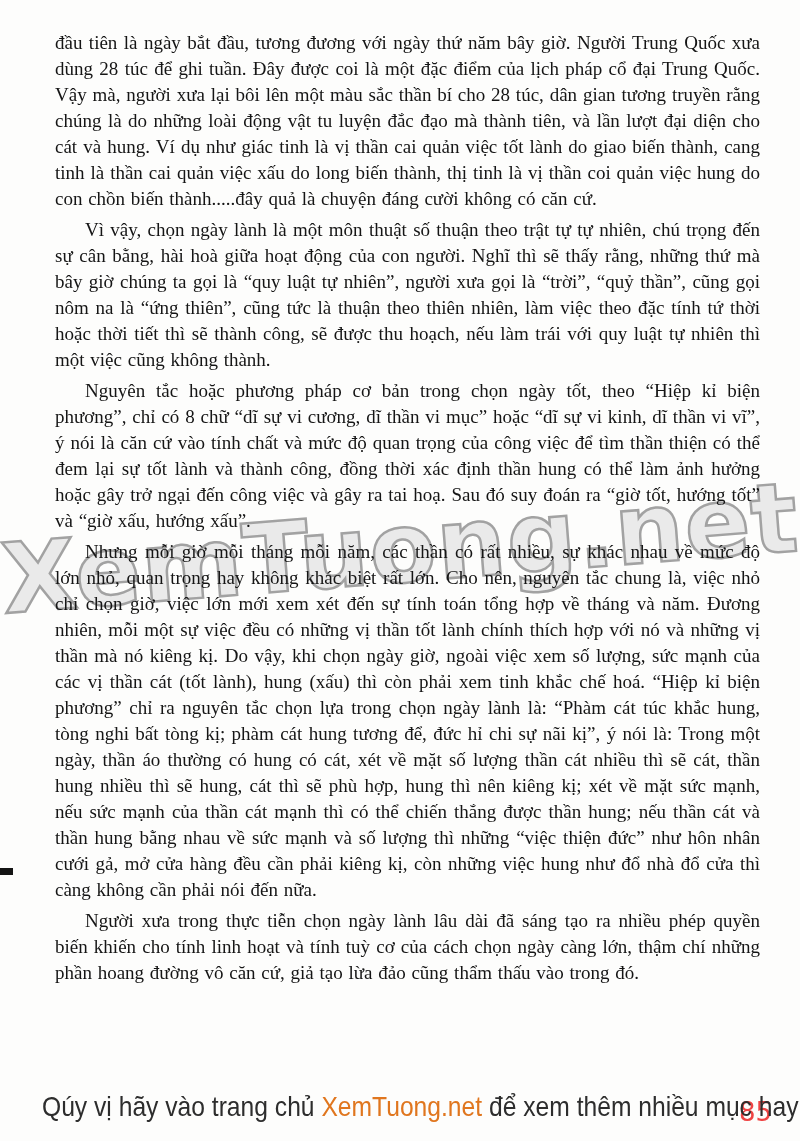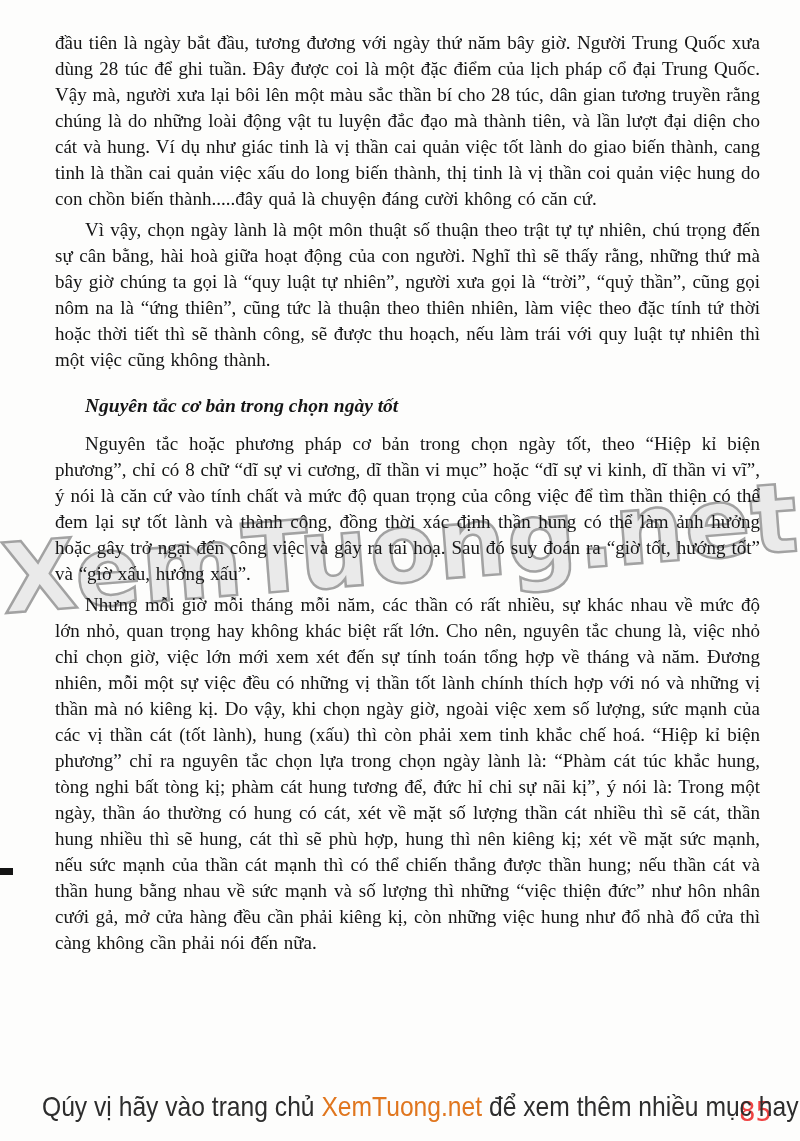--- a/index.html
+++ b/index.html
@@ -92,24 +92,24 @@
 <body>
 
 <div class="page">
 
   <div class="watermark">XemTuong.net</div>
 
   <div class="content">
     <p class="continuation">đầu tiên là ngày bắt đầu, tương đương với ngày thứ năm bây giờ. Người Trung Quốc xưa dùng 28 túc để ghi tuần. Đây được coi là một đặc điểm của lịch pháp cổ đại Trung Quốc. Vậy mà, người xưa lại bôi lên một màu sắc thần bí cho 28 túc, dân gian tương truyền rằng chúng là do những loài động vật tu luyện đắc đạo mà thành tiên, và lần lượt đại diện cho cát và hung. Ví dụ như giác tinh là vị thần cai quản việc tốt lành do giao biến thành, cang tinh là thần cai quản việc xấu do long biến thành, thị tinh là vị thần coi quản việc hung do con chồn biến thành.....đây quả là chuyện đáng cười không có căn cứ.</p>
     <p>Vì vậy, chọn ngày lành là một môn thuật số thuận theo trật tự tự nhiên, chú trọng đến sự cân bằng, hài hoà giữa hoạt động của con người. Nghĩ thì sẽ thấy rằng, những thứ mà bây giờ chúng ta gọi là “quy luật tự nhiên”, người xưa gọi là “trời”, “quỷ thần”, cũng gọi nôm na là “ứng thiên”, cũng tức là thuận theo thiên nhiên, làm việc theo đặc tính tứ thời hoặc thời tiết thì sẽ thành công, sẽ được thu hoạch, nếu làm trái với quy luật tự nhiên thì một việc cũng không thành.</p>
 
-    <h2 class="section-heading">Nguyên tắc cơ bản trong chọn ngày tốt</h2>
 
     <p>Nguyên tắc hoặc phương pháp cơ bản trong chọn ngày tốt, theo “Hiệp kỉ biện phương”, chỉ có 8 chữ “dĩ sự vi cương, dĩ thần vi mục” hoặc “dĩ sự vi kinh, dĩ thần vi vĩ”, ý nói là căn cứ vào tính chất và mức độ quan trọng của công việc để tìm thần thiện có thể đem lại sự tốt lành và thành công, đồng thời xác định thần hung có thể làm ảnh hưởng hoặc gây trở ngại đến công việc và gây ra tai hoạ. Sau đó suy đoán ra “giờ tốt, hướng tốt” và “giờ xấu, hướng xấu”.</p>
     <p>Nhưng mỗi giờ mỗi tháng mỗi năm, các thần có rất nhiều, sự khác nhau về mức độ lớn nhỏ, quan trọng hay không khác biệt rất lớn. Cho nên, nguyên tắc chung là, việc nhỏ chỉ chọn giờ, việc lớn mới xem xét đến sự tính toán tổng hợp về tháng và năm. Đương nhiên, mỗi một sự việc đều có những vị thần tốt lành chính thích hợp với nó và những vị thần mà nó kiêng kị. Do vậy, khi chọn ngày giờ, ngoài việc xem số lượng, sức mạnh của các vị thần cát (tốt lành), hung (xấu) thì còn phải xem tinh khắc chế hoá. “Hiệp kỉ biện phương” chỉ ra nguyên tắc chọn lựa trong chọn ngày lành là: “Phàm cát túc khắc hung, tòng nghi bất tòng kị; phàm cát hung tương để, đức hỉ chi sự nãi kị”, ý nói là: Trong một ngày, thần áo thường có hung có cát, xét về mặt số lượng thần cát nhiều thì sẽ cát, thần hung nhiều thì sẽ hung, cát thì sẽ phù hợp, hung thì nên kiêng kị; xét về mặt sức mạnh, nếu sức mạnh của thần cát mạnh thì có thể chiến thắng được thần hung; nếu thần cát và thần hung bằng nhau về sức mạnh và số lượng thì những “việc thiện đức” như hôn nhân cưới gả, mở cửa hàng đều cần phải kiêng kị, còn những việc hung như đổ nhà đổ cửa thì càng không cần phải nói đến nữa.</p>
+    <p>Người xưa trong thực tiễn chọn ngày lành lâu dài đã sáng tạo ra nhiều phép quyền biến khiến cho tính linh hoạt và tính tuỳ cơ của cách chọn ngày càng lớn, thậm chí những phần hoang đường vô căn cứ, giả tạo lừa đảo cũng thẩm thấu vào trong đó.</p>
   </div>
 
   <div class="page-number">85</div>
 
   <div class="footer"><span>Qúy vị hãy vào trang chủ </span><span class="brand">XemTuong.net</span><span> để xem thêm nhiều mục hay khác</span></div>
 
   <div class="edge-mark"></div>
 
 </div>
 

